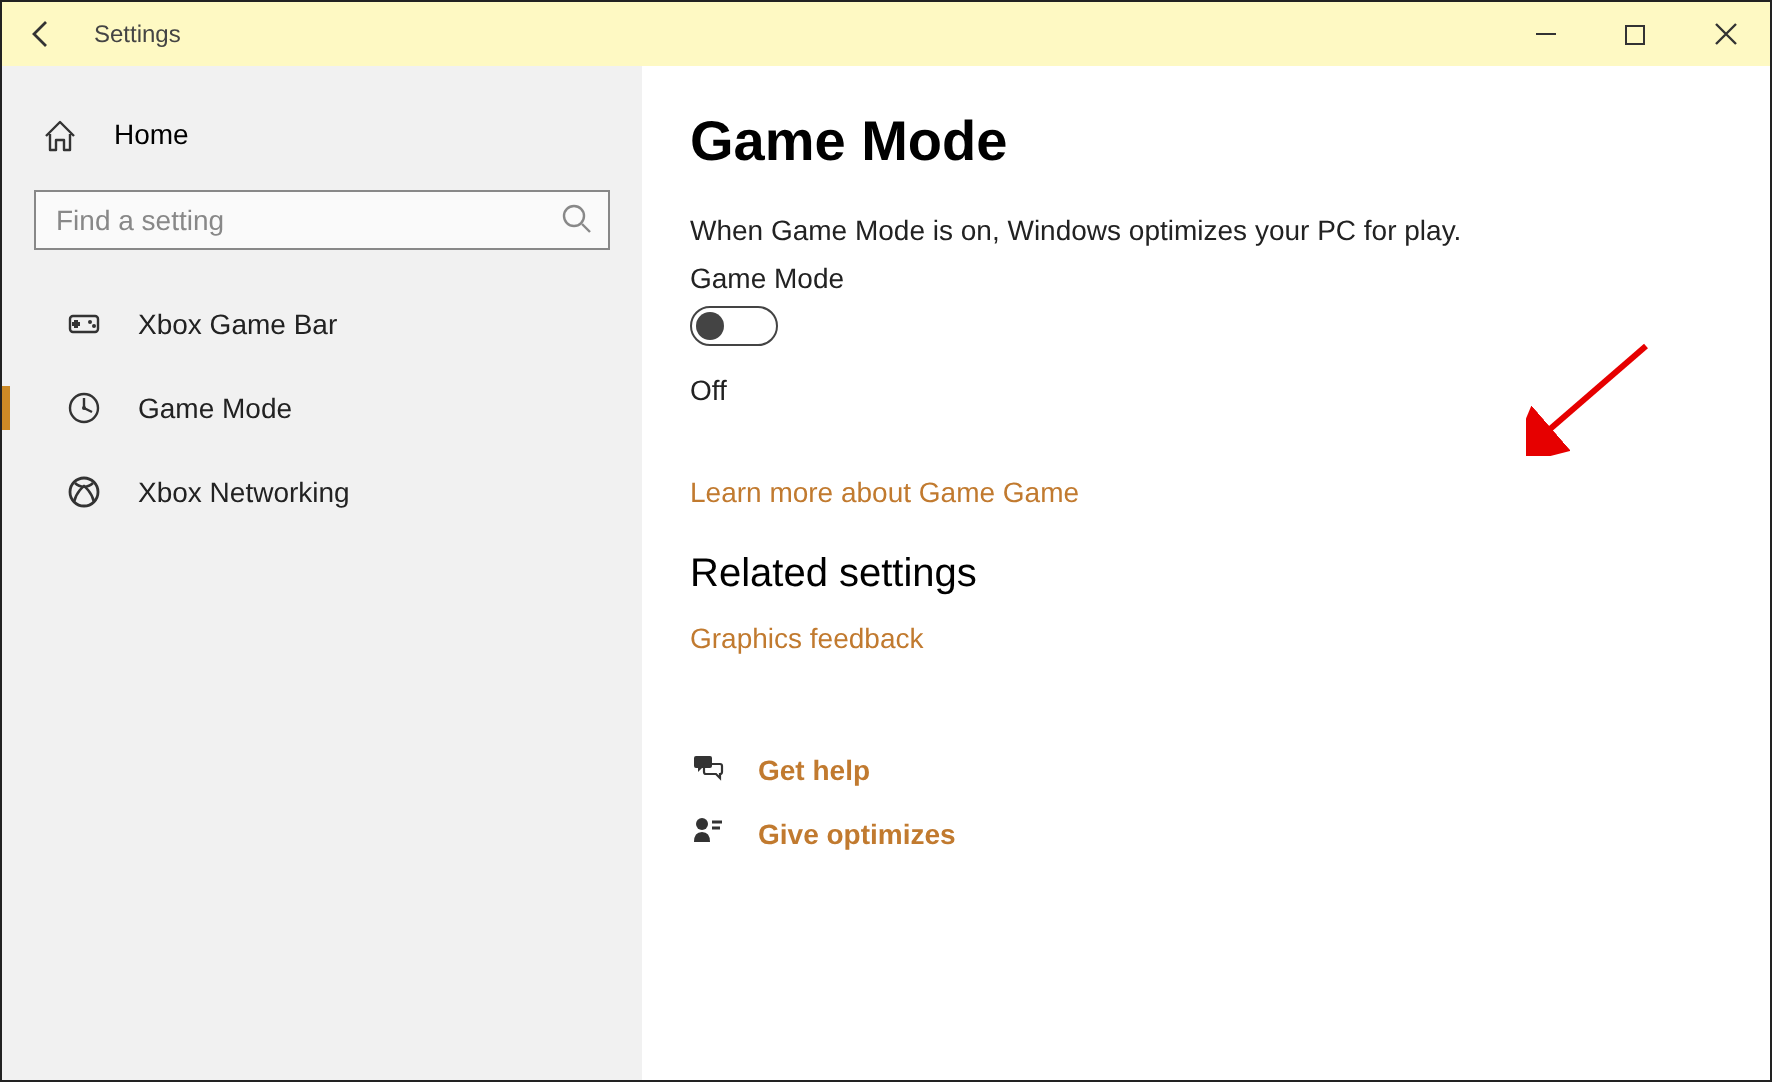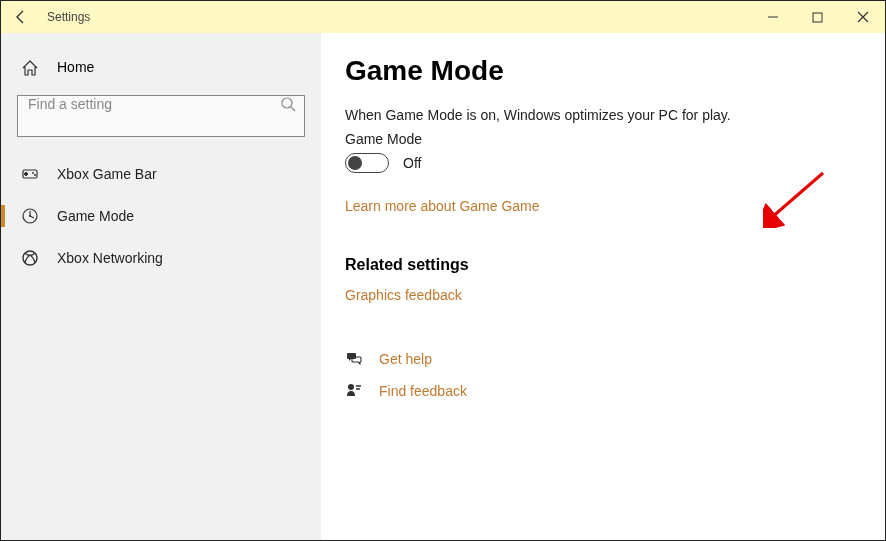--- a/index.html
+++ b/index.html
@@ -14,47 +14,47 @@
 .back-btn { width: 40px; height: 32px; display: flex; align-items: center; justify-content: center; cursor: pointer; }
 .title-txt { font-size: 12px; color: #444; margin-left: 6px; }
 .window-controls { position: absolute; right: 0; top: 0; display: flex; }
 .wc-btn { width: 45px; height: 32px; display: flex; align-items: center; justify-content: center; cursor: pointer; }
 .body-area { flex: 1; display: flex; min-height: 0; }
 .sidebar { width: 320px; background: #f1f1f1; padding: 18px 0 0 0; position: relative; }
 .home-row { display: flex; align-items: flex-start; padding: 8px 20px; cursor: pointer; font-size: 14px; margin-bottom: 10px; }
 .home-row .icon { width: 20px; margin-right: 16px; display: flex; }
 .search-wrap { padding: 0 16px 16px 16px; }
 .search-box {
-  width: 100%; height: 42px; border: 1px solid #888; background: #fafafa; display: flex; align-items: flex-start;
+  width: 100%; height: 30px; border: 1px solid #888; background: #fafafa; display: flex; align-items: center;
   padding: 0 8px 0 10px; font-size: 14px; color: #888;
 }
 .search-box span:first-child { flex: 1; color: #888; }
 .section-header { font-weight: 600; font-size: 14px; padding: 8px 20px 14px 20px; color: #111; }
 .nav-item {
-  display: flex; align-items: center; padding: 12px 20px; cursor: pointer; font-size: 14px; color: #222; position: relative;
+  display: flex; align-items: center; padding: 12px 32px; cursor: pointer; font-size: 14px; color: #222; position: relative;
 }
 .nav-item .icon { width: 20px; margin-right: 16px; display: flex; }
 .nav-item.selected::before {
   content: ""; position: absolute; left: 0; top: 10px; bottom: 10px; width: 4px; background: #cc8a26;
 }
 .content { flex: 1; background: #fff; padding: 22px 24px; position: relative; overflow: hidden; }
 .page-title { font-size: 28px; font-weight: 600; margin-bottom: 20px; }
 .desc { font-size: 14px; color: #222; margin-bottom: 8px; }
 .label-sm { font-size: 14px; color: #222; margin-bottom: 6px; }
-.toggle-row { display: flex; align-items: center; gap: 14px; margin-bottom: 24px; }
+.toggle-row { display: flex; align-items: flex-start; gap: 14px; margin-bottom: 35px; flex-direction: column; }
 .toggle {
   width: 44px; height: 20px; border: 1px solid #444; border-radius: 10px; position: relative; background: #fff; cursor: pointer;
 }
 .toggle .knob {
   position: absolute; left: 2px; top: 2px; width: 14px; height: 14px; border-radius: 50%; background: #444;
 }
 .toggle-state { font-size: 14px; color: #222; }
 .link { color: #c17a2f; font-size: 14px; cursor: pointer; display: inline-block; }
-.section-title { font-size: 16px; font-weight: 700; margin-top: 41px; margin-bottom: 12px; }
-.help-row { display: flex; align-items: center; gap: 14px; margin-top: 14px; }
+.section-title { font-size: 20px; font-weight: 400; margin-top: 20px; margin-bottom: 12px; }
+.help-row { display: flex; align-items: flex-end; gap: 14px; margin-top: 14px; font-weight: bold; }
 .help-row .icon { width: 20px; display: flex; }
 .arrow-annot {
   position: absolute;
   left: 442px;
   top: 135px;
   pointer-events: none;
 }
 .spacer { height: 32px; }
 </style>
 </head>
@@ -179,21 +179,21 @@
       </div>
 
       <div class="help-row">
         <span class="icon">
           <svg width="18" height="18" viewBox="0 0 18 18">
               <circle cx="6" cy="5" r="3" fill="#333"></circle>
               <path d="M2 14 Q2 9 6 9 Q10 9 10 14 Z" fill="#333"></path>
               <path d="M11 4 L16 4 M11 7 L15 7" stroke="#333" stroke-width="1.5"></path>
             </svg>
         </span>
-        <span class="link">Find feedback</span>
+        <span class="link">Give optimizes</span>
       </div>
 
       <svg class="arrow-annot" width="70" height="60" viewBox="0 0 70 60">
         <defs>
           <marker id="ah" markerWidth="10" markerHeight="10" refX="2" refY="5" orient="auto">
             <path d="M0 0 L10 5 L0 10 Z" fill="#e60000"></path>
           </marker>
         </defs>
         <line x1="60" y1="5" x2="8" y2="50" stroke="#e60000" stroke-width="3" marker-end="url(#ah)"></line>
       </svg>

